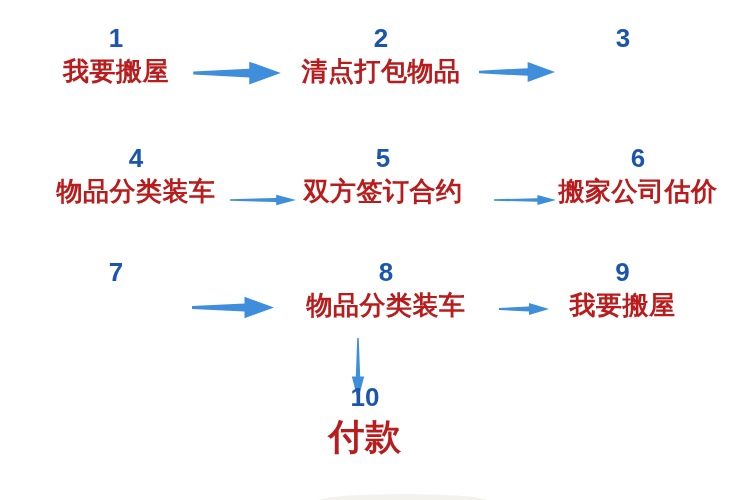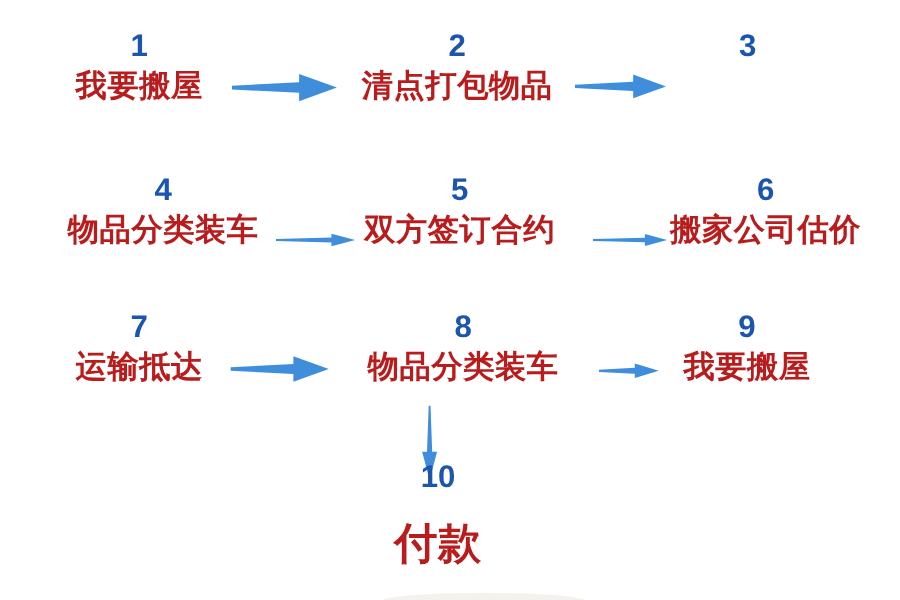--- a/index.html
+++ b/index.html
@@ -32,21 +32,21 @@
     color: #b91c1c;
     font-size: 26px;
     font-weight: bold;
     line-height: 32px;
     letter-spacing: 0.5px;
     white-space: nowrap;
   }
   .step-final .step-label {
     font-size: 36px;
     line-height: 42px;
-    margin-top: 18px;
+    margin-top: 2px;
   }
   .arrow {
     position: absolute;
   }
   .bottom-artifact {
     position: absolute;
     left: 318px;
     top: 494px;
     width: 170px;
     height: 14px;
@@ -99,21 +99,20 @@
     <polygon points="0,10.8 70,9 70,4 100,12 70,20 70,15 0,13.2" fill="#3E8EDC"></polygon>
   </svg>
 
   <div class="step" style="left:560px; top:142px; width:156px;">
     <div class="step-number">6</div>
     <div class="step-label">搬家公司估价</div>
   </div>
 
   <div class="step" style="left:55px; top:256px; width:122px;">
     <div class="step-number">7</div>
-    <div class="step-label">运输抵达</div>
   </div>
 
   <svg class="arrow" style="left:192px; top:294px;" width="82" height="27" viewBox="0 0 100 32">
     <polygon points="0,14.2 64,11 64,3 100,16 64,29 64,21 0,17.8" fill="#3E8EDC"></polygon>
   </svg>
 
   <div class="step" style="left:308px; top:256px; width:156px;">
     <div class="step-number">8</div>
     <div class="step-label">物品分类装车</div>
   </div>

